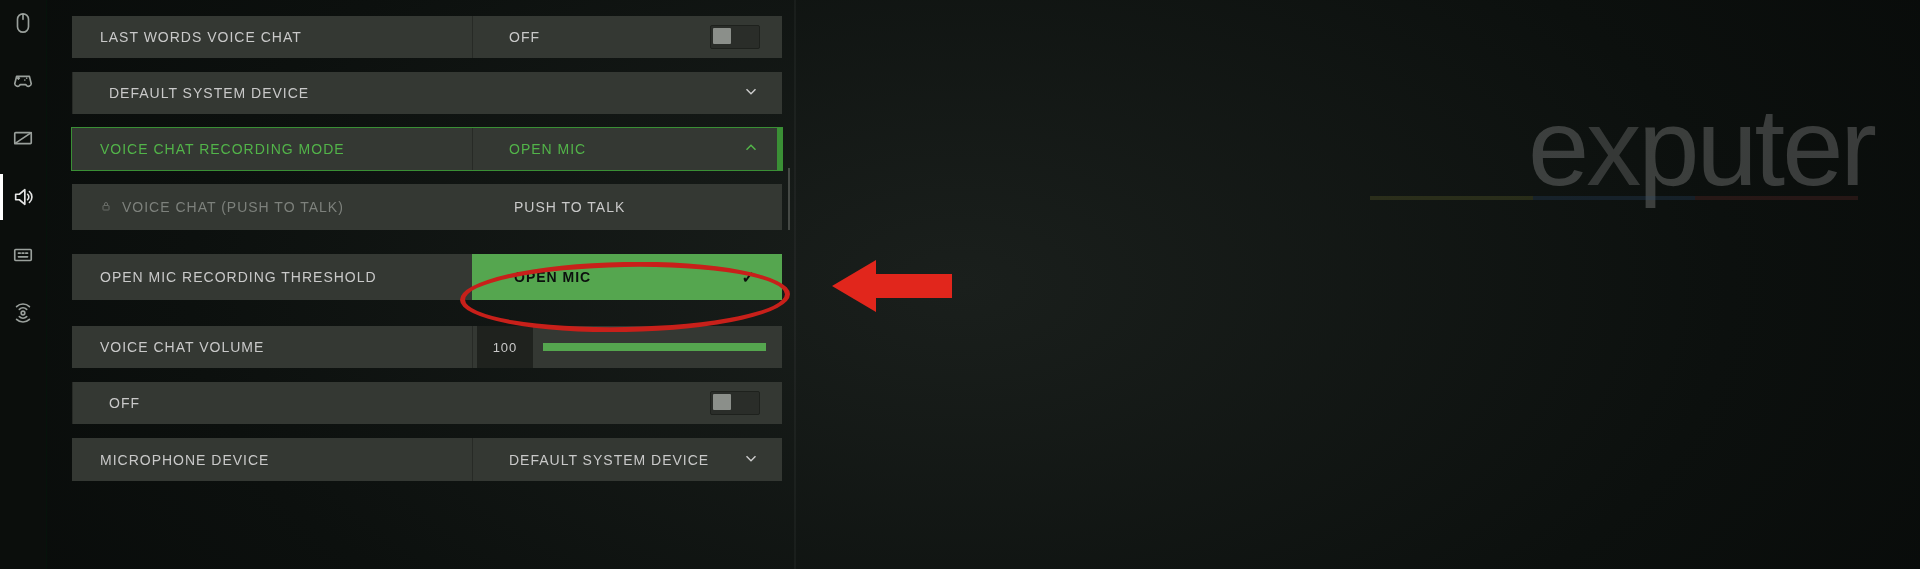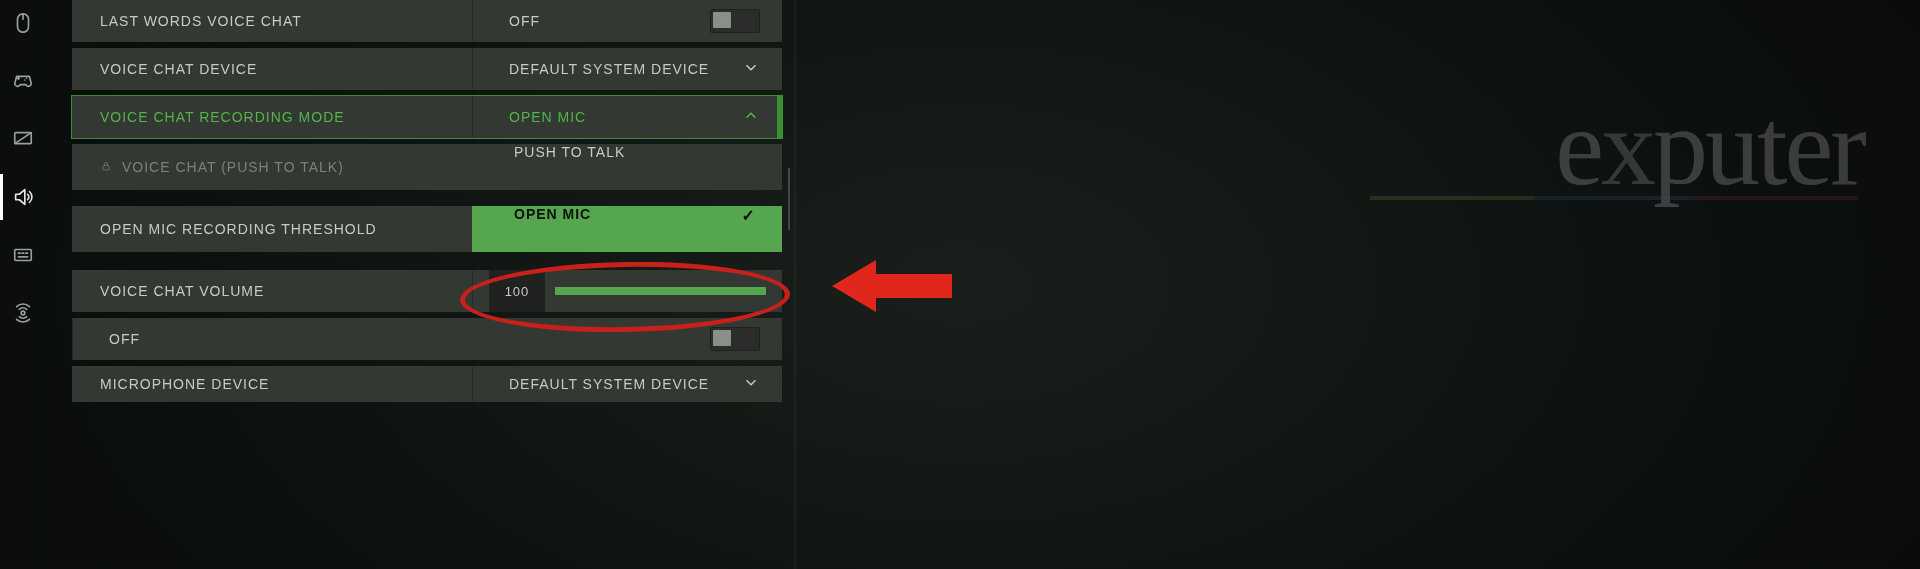--- a/index.html
+++ b/index.html
@@ -13,22 +13,22 @@
     flex-direction:column;align-items:center;padding-top:8px;gap:28px}
   .rail-item{width:46px;height:30px;display:flex;align-items:center;
     justify-content:center;color:#9aa09c;cursor:pointer}
   .rail-item.active{color:#e6e6e6;position:relative}
   .rail-item.active::before{content:"";position:absolute;left:0;top:-8px;
     width:3px;height:46px;background:#ffffff}
   .rail svg{width:22px;height:22px;fill:none;stroke:currentColor;
     stroke-width:1.8;stroke-linecap:round;stroke-linejoin:round}
 
   
-  .panel{position:absolute;left:72px;top:0;width:710px;display:flex;
-    flex-direction:column;gap:6px}
+  .panel{position:absolute;left:72px;top:16px;width:710px;display:flex;
+    flex-direction:column;gap:14px}
   .row{display:flex;height:42px;background:#343833;position:relative}
   .row .label{width:400px;padding-left:28px;display:flex;align-items:center;
     font-size:14px;color:#c9c9c9;text-transform:uppercase;box-sizing:border-box}
   .row .value{flex:1;padding-left:36px;display:flex;align-items:center;
     font-size:14px;color:#c9c9c9;text-transform:uppercase;position:relative;
     border-left:1px solid rgba(0,0,0,0.25);box-sizing:border-box}
   .row.active{outline:1px solid #3a8f35}
   .row.active .label,.row.active .value{color:#52b449;font-weight:normal}
   .row.active::after{content:"";position:absolute;right:0;top:0;width:5px;
     height:100%;background:#3a8f35}
@@ -44,29 +44,29 @@
     width:48px;height:22px;border-radius:2px;background:#2a2d29;
     border:1px solid #1e211d}
   .toggle .knob{position:absolute;top:2px;width:18px;height:16px;
     background:#c9c9c9;border-radius:1px}
   .toggle.off .knob{left:2px;background:#8b8f8a}
   .toggle.on{background:#3a8f35;border-color:#2d7029}
   .toggle.on .knob{right:2px;background:#e8e8e8}
 
   
   .option{height:46px;margin-left:400px;width:310px;background:#343833;
-    display:flex;padding-left:42px;font-size:14px;
+    display:flex;align-items:center;padding-left:42px;font-size:14px;
     color:#c9c9c9;text-transform:uppercase;position:relative;box-sizing:border-box}
   .option.selected{background:#55a64f;color:#0c100e;font-weight:bold}
   .option.selected::after{content:"✓";position:absolute;right:26px;font-size:16px}
 
   
   .slider-wrap{flex:1;display:flex;align-items:center;padding-left:0;
     border-left:1px solid rgba(0,0,0,0.25)}
-  .slider-num{width:56px;height:42px;background:#1f221e;margin-left:16px;
+  .slider-num{width:56px;height:42px;background:#1f221e;margin-left:4px;
     display:flex;align-items:center;justify-content:center;font-size:13px;
     color:#c9c9c9}
   .slider-track{flex:1;height:8px;background:#55a64f;margin:0 16px 0 10px;
     position:relative}
   .slider-track::after{content:"";position:absolute;left:0;top:0;height:100%;
     width:100%;background:linear-gradient(to right,#55a64f 0%,#55a64f 100%)}
 
   .lock-ico{margin-right:10px;opacity:.6}
   .lock-ico svg{width:12px;height:12px;stroke:#8b8f8a;fill:none;stroke-width:2}
 
@@ -78,22 +78,22 @@
 
   
   .arrow{position:absolute;left:832px;top:256px;width:120px;height:60px;
     pointer-events:none}
   .arrow svg{width:120px;height:60px;fill:#e1261c}
   .ellipse{position:absolute;left:460px;top:262px;width:320px;height:60px;
     border:5px solid #c8201a;border-radius:50%;pointer-events:none;
     transform:rotate(-1deg)}
 
   
-  .logo{position:absolute;right:56px;top:92px;opacity:.28;
-    font-family:Liberation Serif, serif;color:#b5b5b5;
+  .logo{position:absolute;right:46px;top:92px;opacity:.28;
+    font-family:Liberation Sans, sans-serif;color:#b5b5b5;
     font-size:110px;letter-spacing:-3px;line-height:1}
   .logo .x{color:#9c9c9c}
   .logo-lines{position:absolute;right:62px;top:196px;width:488px;height:6px;
     display:flex;opacity:.28}
   .logo-lines div{flex:1;height:4px}
   .l1{background:#6a6e2d}.l2{background:#2d4a6e}.l3{background:#6e2d2d}
 </style>
 </head>
 <body>
 
@@ -140,21 +140,20 @@
     <div class="value">
       <span>OFF</span>
       <span class="toggle off">
           <span class="knob"></span>
         </span>
     </div>
   </div>
 
 
   <div class="row">
-    <div class="label">VOICE CHAT DEVICE</div>
     <div class="value">
       <span>DEFAULT SYSTEM DEVICE</span>
       <span class="chev"><svg viewBox="0 0 24 24">
             <path d="M6 9l6 6 6-6"></path>
           </svg></span>
     </div>
   </div>
 
   <div class="row active">
     <div class="label">VOICE CHAT RECORDING MODE</div>
@@ -202,21 +201,21 @@
 
   <div class="row">
     <div class="value">
       <span>OFF</span>
       <span class="toggle off">
           <span class="knob"></span>
         </span>
     </div>
   </div>
 
-  <div class="row" style="height:36px">
+  <div class="row" style="height:43px">
     <div class="label">MICROPHONE DEVICE</div>
     <div class="value">
       <span>DEFAULT SYSTEM DEVICE</span>
       <span class="chev"><svg viewBox="0 0 24 24">
             <path d="M6 9l6 6 6-6"></path>
           </svg></span>
     </div>
   </div>
 
 </div>

